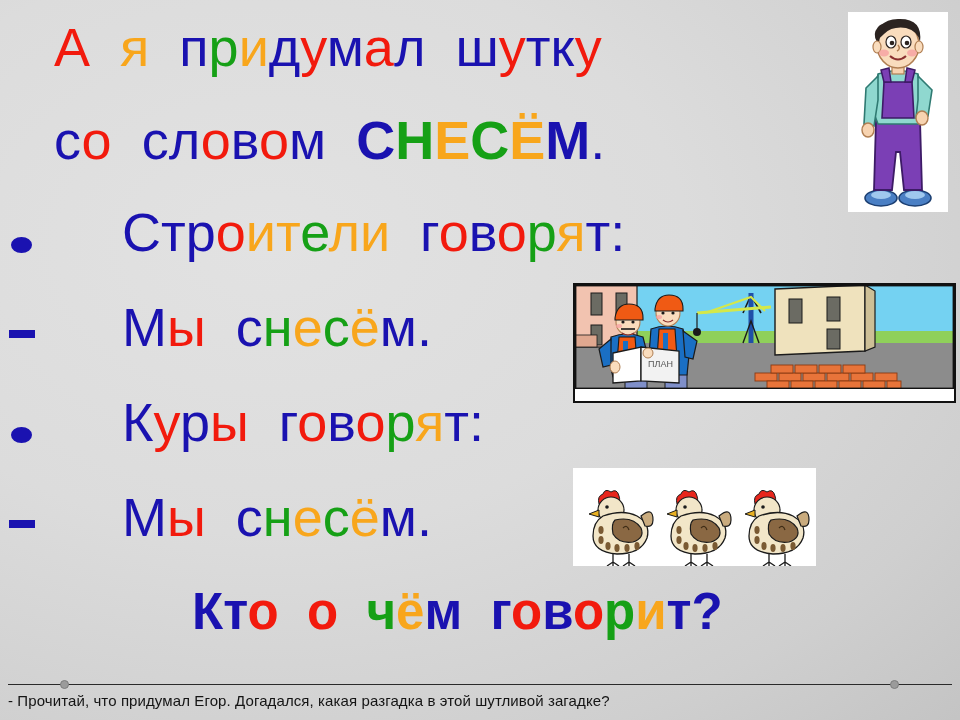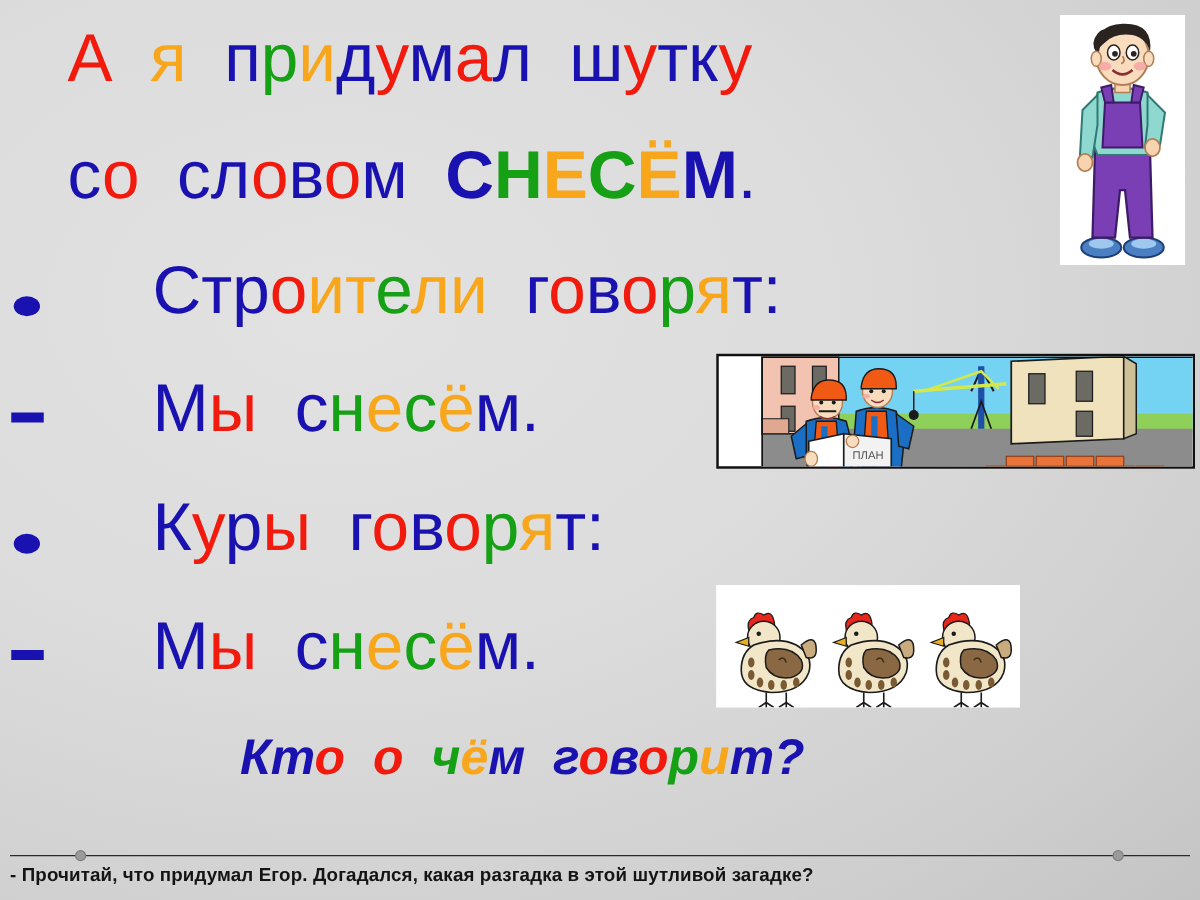--- a/index.html
+++ b/index.html
@@ -20,21 +20,21 @@
     padding:0;margin:0;list-style:none;
   }
   .line{
     position:absolute;
     white-space:nowrap;
     font-size:54px;
     line-height:1;
     letter-spacing:0px;
     margin-left:44px;
   }
-  .line.bold{font-weight:bold;font-size:40px;font-style:italic;}
+  .line.bold{font-weight:bold;font-size:51px;}
   .bullet-dot{
     position:absolute;
     width:21px;height:16px;border-radius:50%;
     background:#1a12b0;
   }
   .bullet-dash{
     position:absolute;
     width:26px;height:8px;
     background:#1a12b0;
   }
@@ -46,41 +46,41 @@
   .o{color:#f8a61c;}
 
   
   .pic{position:absolute;background:#ffffff;overflow:hidden;}
 
   
   #boy{left:848px;top:12px;width:100px;height:200px;}
   #boy svg{display:block;}
 
   
-  #builders{left:573px;top:283px;width:383px;height:92px;border:2px solid #111;box-sizing:border-box;padding-left:34px;}
+  #builders{left:573px;top:283px;width:383px;height:120px;border:2px solid #111;box-sizing:border-box;}
   #builders svg{display:block;}
 
   
   #chickens{left:573px;top:468px;width:243px;height:98px;}
   #chickens svg{display:block;}
 
   
   #footer-rule{
     position:absolute;left:8px;top:684px;width:944px;height:0;
     border-top:1px solid #2a2a2a;
   }
   .handle{
     position:absolute;width:9px;height:9px;border-radius:50%;
     background:#9b9b9b;border:1px solid #7d7d7d;box-sizing:border-box;
   }
   #handle-l{left:60px;top:680px;}
   #handle-r{left:890px;top:680px;}
   #caption{
     position:absolute;left:8px;top:692px;width:944px;
-    font-size:15px;font-weight:bold;color:#141414;
+    font-size:15px;font-weight:normal;color:#141414;
     white-space:nowrap;letter-spacing:0.1px;
   }
 </style>
 </head>
 <body>
 
 <div id="slide">
 
   <div class="lines">
 

